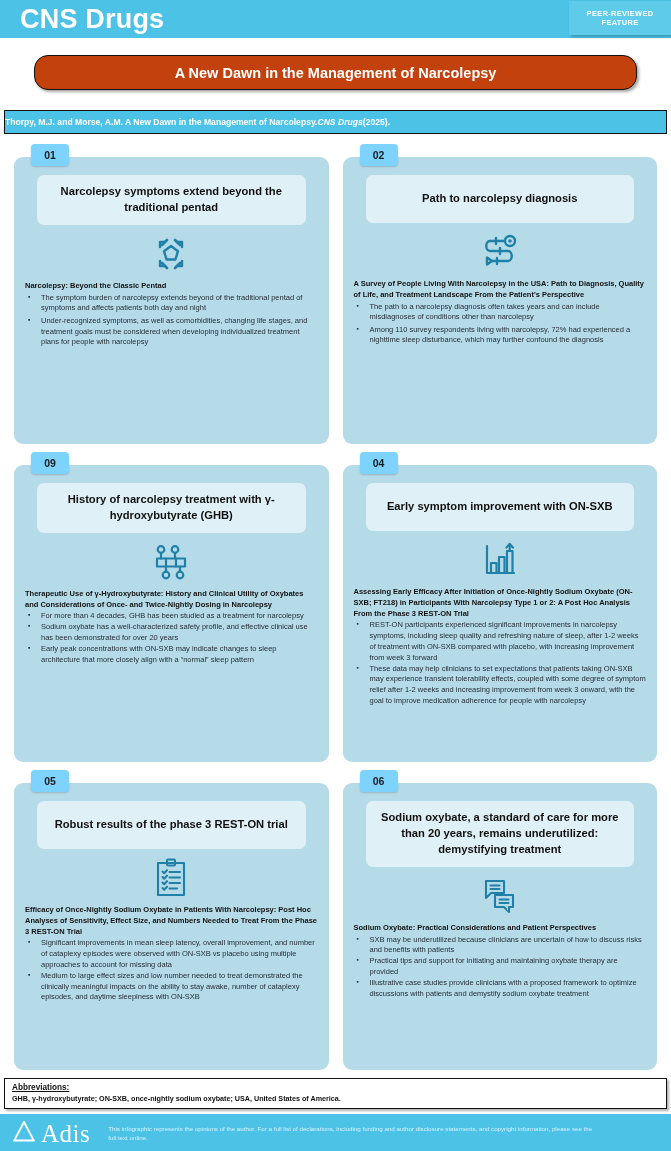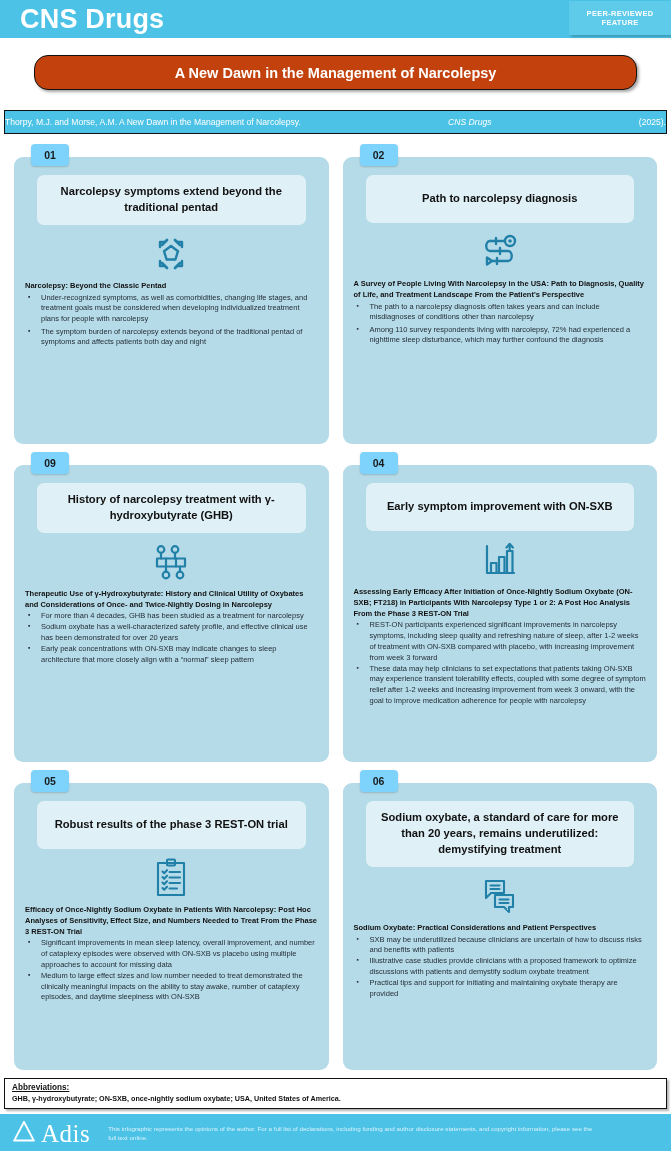--- a/index.html
+++ b/index.html
@@ -74,24 +74,24 @@
   .citation-wrap {
     margin-top: 20px;
     padding: 0 4px;
   }
   .citation-bar {
     background: #4cc3e6;
     border: 1.5px solid #111111;
     height: 22px;
     display: flex;
     align-items: center;
-    justify-content: space-between;
+    justify-content: flex-start;
     color: #ffffff;
     font-size: 8.6px;
-    font-weight: normal;
+    font-weight: bold;
     text-align: center;
   }
   .citation-bar em { font-style: italic; }
 
   
   .grid {
     padding: 10px 14px 0 14px;
     display: grid;
     grid-template-columns: 1fr 1fr;
     column-gap: 14px;
@@ -273,22 +273,22 @@
           <path d="M32 28 L32 33 L27 33"></path>
           <path d="M12 12 L17 7" stroke-width="2.8"></path>
           <path d="M30 12 L25 7" stroke-width="2.8"></path>
           <path d="M12 30 L17 35" stroke-width="2.8"></path>
           <path d="M30 30 L25 35" stroke-width="2.8"></path>
         </svg>
       </div>
       <div class="card-body">
         <div class="body-head">Narcolepsy: Beyond the Classic Pentad</div>
         <ul class="bullets">
+          <li>The symptom burden of narcolepsy extends beyond of the traditional pentad of symptoms and affects patients both day and night</li>
           <li>Under-recognized symptoms, as well as comorbidities, changing life stages, and treatment goals must be considered when developing individualized treatment plans for people with narcolepsy</li>
-          <li>The symptom burden of narcolepsy extends beyond of the traditional pentad of symptoms and affects patients both day and night</li>
         </ul>
       </div>
     </div>
   </div>
 
   <div class="card-slot">
     <div class="num-badge">02</div>
     <div class="card card-h1">
       <div class="card-title">Path to narcolepsy diagnosis</div>
       <div class="icon-row">
@@ -406,22 +406,22 @@
           <path d="M11.5 13 H20.5"></path>
           <path d="M16 19 H34 V31 H30 L30 36 L25 31 H16 V19 Z" fill="none"></path>
           <path d="M20.5 23.5 H29.5"></path>
           <path d="M20.5 27 H29.5"></path>
         </svg>
       </div>
       <div class="card-body">
         <div class="body-head">Sodium Oxybate: Practical Considerations and Patient Perspectives</div>
         <ul class="bullets">
           <li>SXB may be underutilized because clinicians are uncertain of how to discuss risks and benefits with patients</li>
+          <li>Practical tips and support for initiating and maintaining oxybate therapy are provided</li>
           <li>Illustrative case studies provide clinicians with a proposed framework to optimize discussions with patients and demystify sodium oxybate treatment</li>
-          <li>Practical tips and support for initiating and maintaining oxybate therapy are provided</li>
         </ul>
       </div>
     </div>
   </div>
 
 </div>
 
 <div class="abbrev-wrap">
   <div class="abbrev-box">
     <div class="abbrev-title">Abbreviations:</div>

